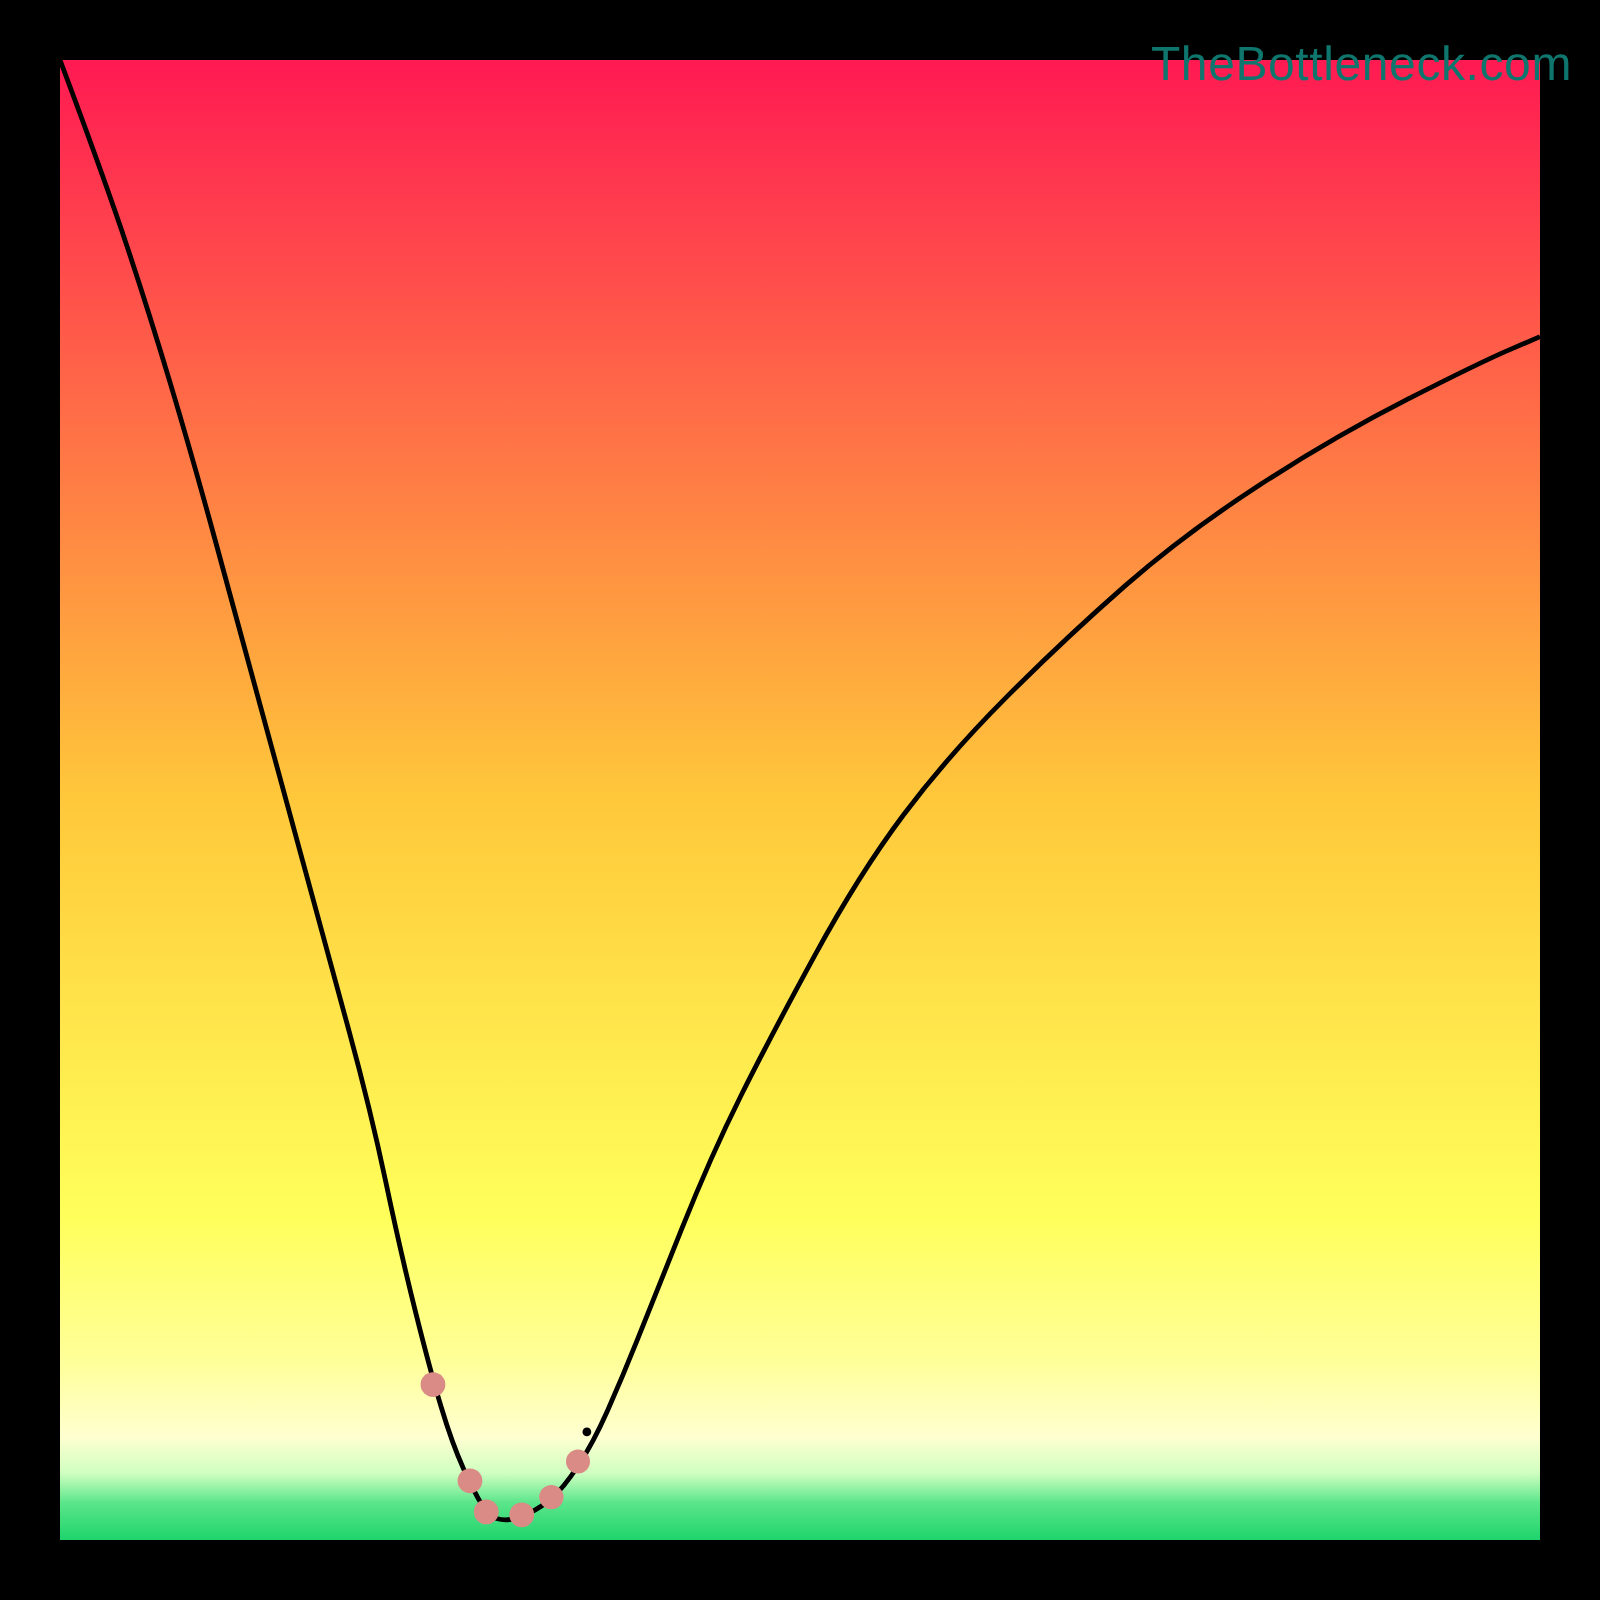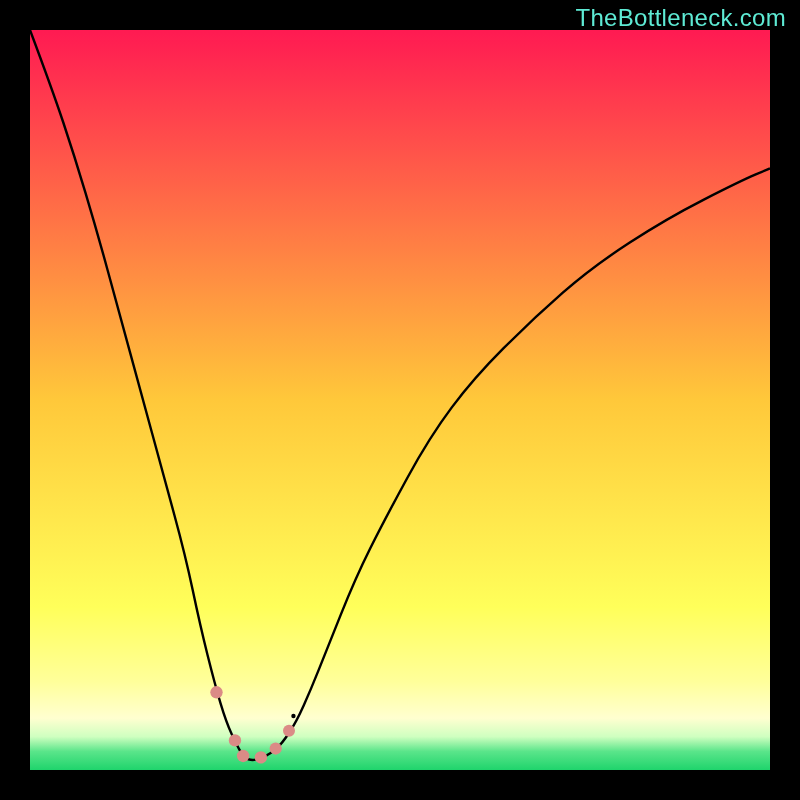--- a/index.html
+++ b/index.html
@@ -12,23 +12,23 @@
     overflow: hidden;
   }
   .frame {
     position: relative;
     width: 800px;
     height: 800px;
     background: #000;
   }
   .watermark {
     position: absolute;
-    top: 4px;
+    top: 19px;
     right: 14px;
-    color: #5eead4;
+    color: #0f766e;
     font-size: 24px;
     font-weight: 400;
     letter-spacing: 0.3px;
     z-index: 10;
   }
   .plot-outer {
     position: absolute;
     left: 30px;
     top: 30px;
     width: 740px;

